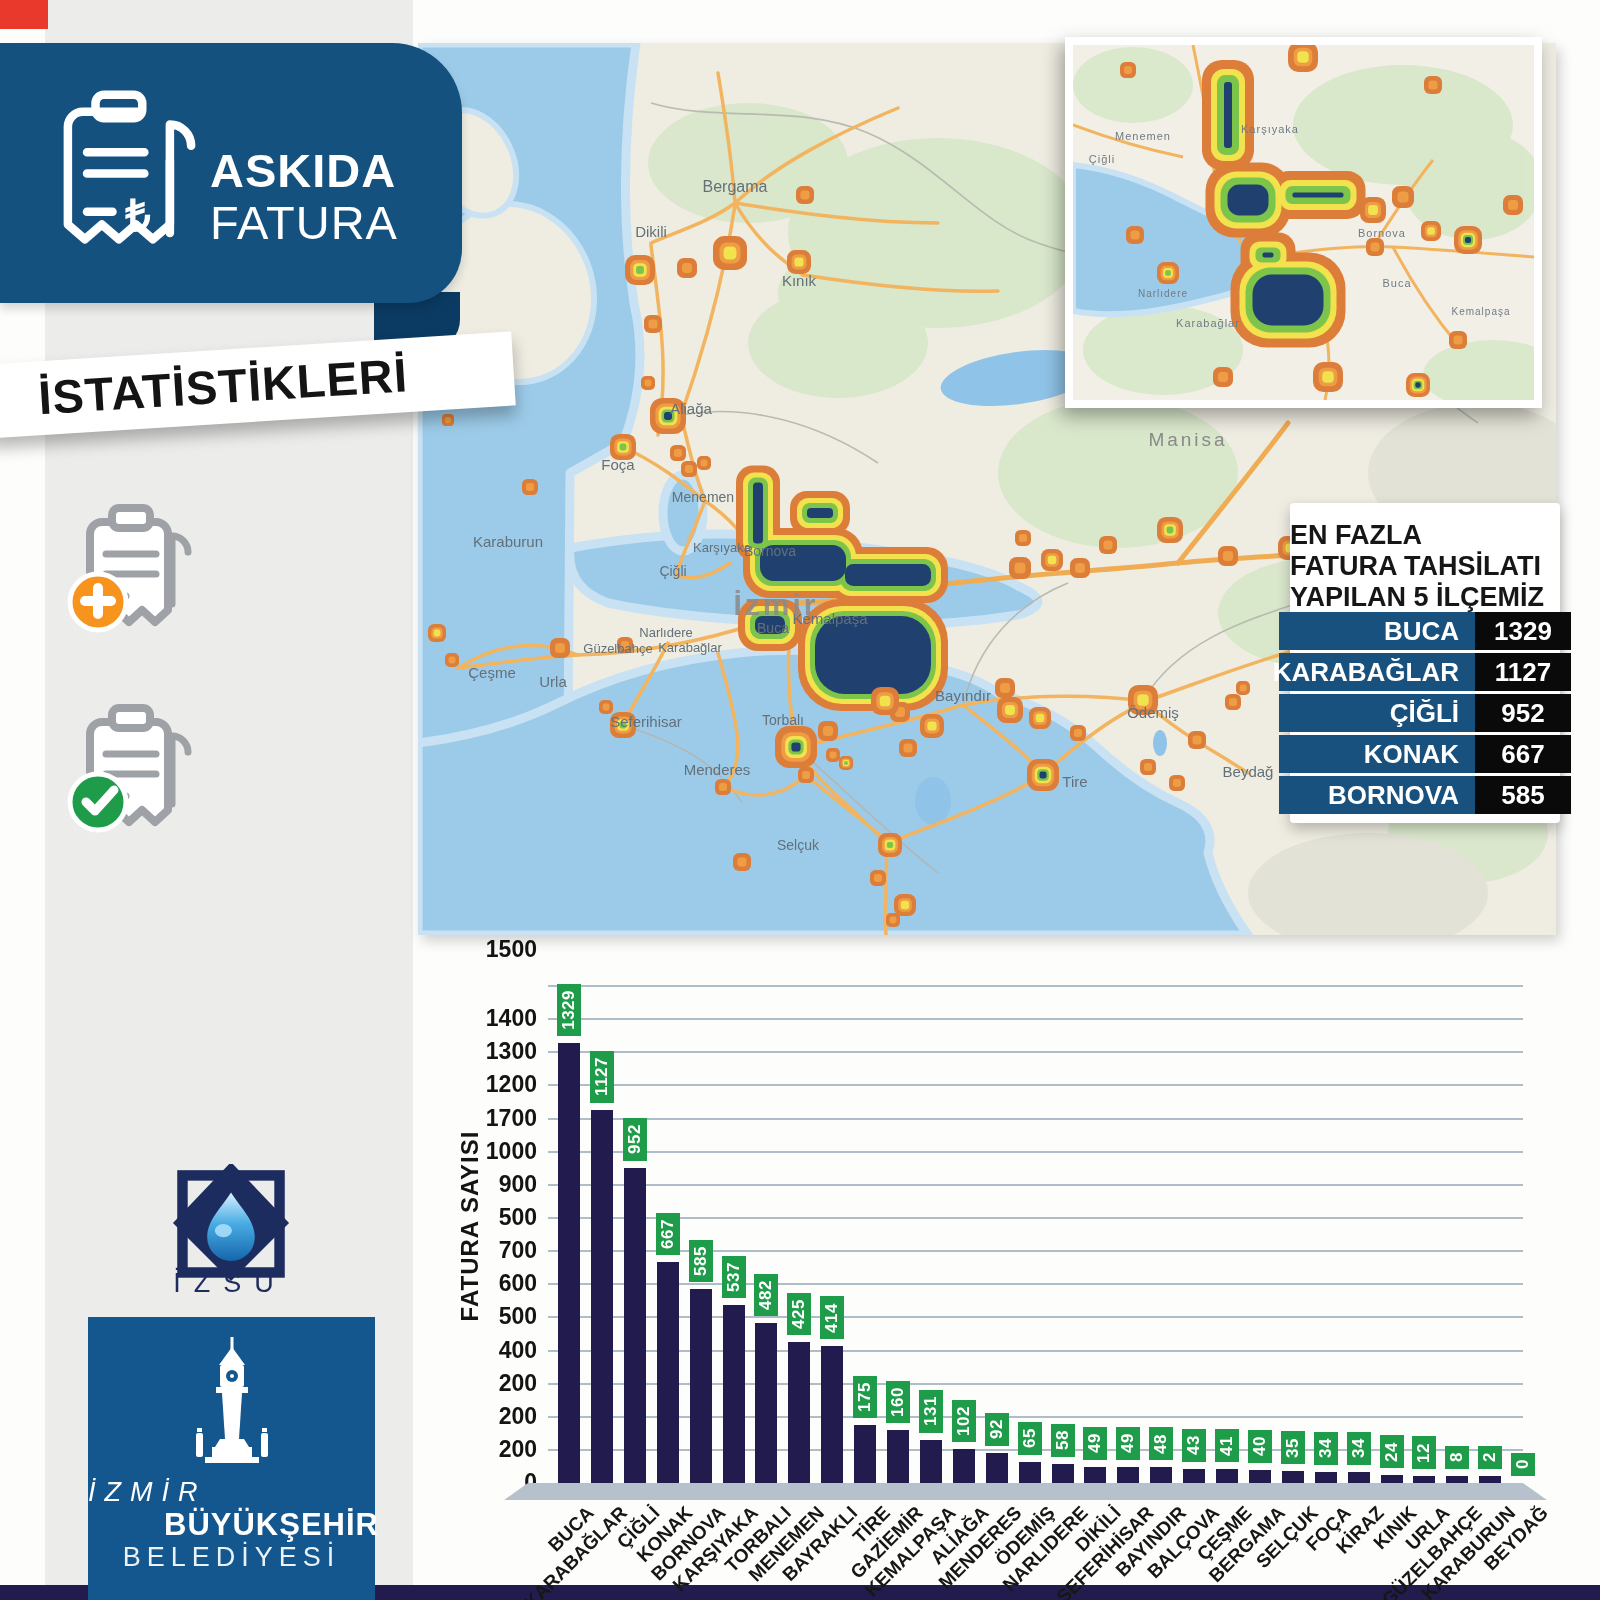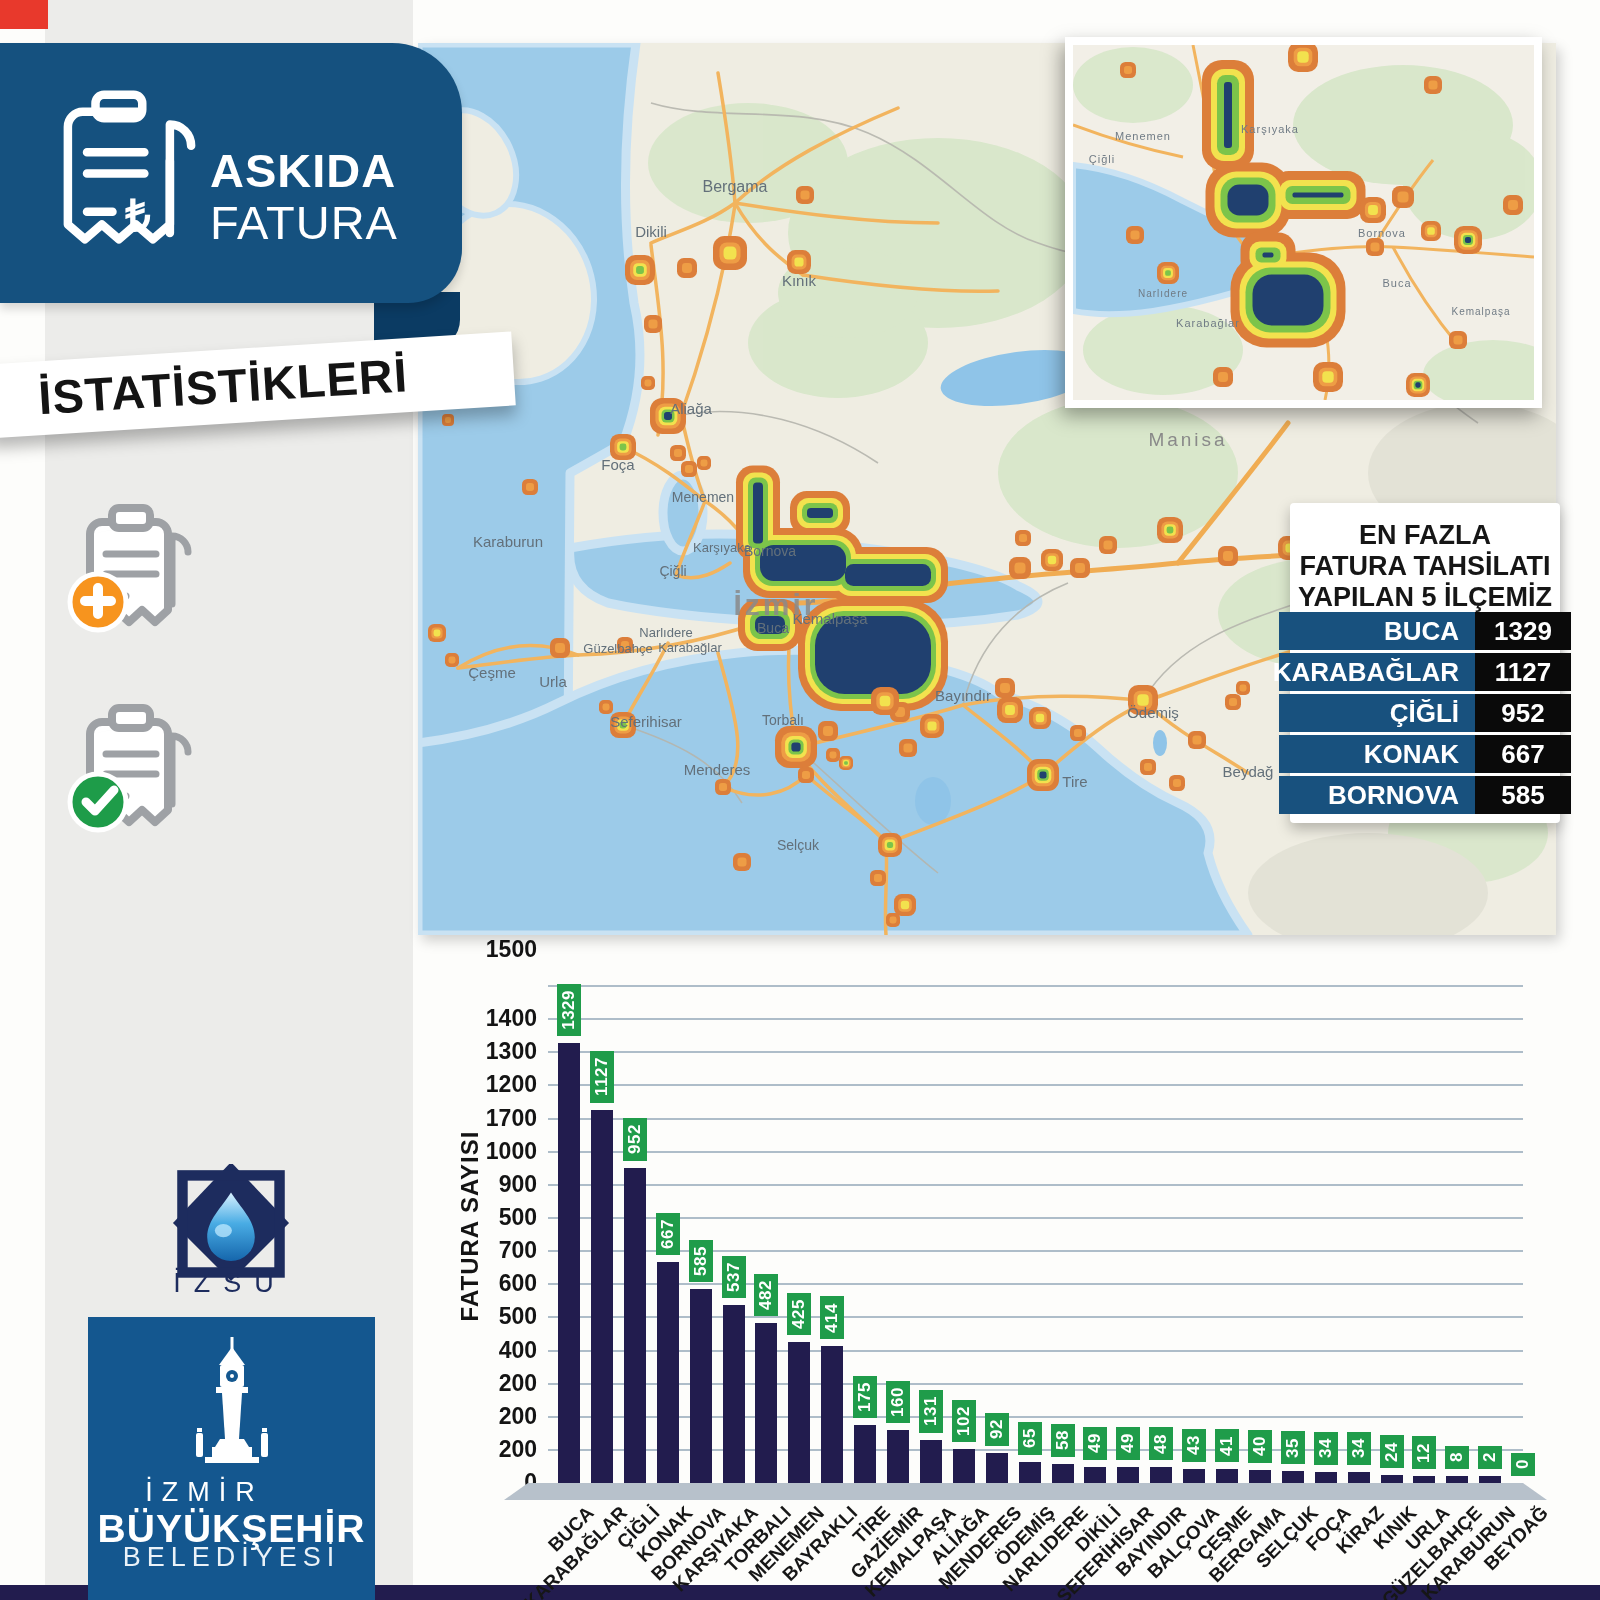--- a/index.html
+++ b/index.html
@@ -21,33 +21,33 @@
           transform:rotate(-3.6deg);box-shadow:0 10px 16px rgba(0,0,0,.28);}
   #banner span{display:block;padding-left:52px;line-height:74px;font-size:47px;font-weight:bold;
           color:#141414;letter-spacing:1px;}
   
   .stat-label{font-size:30px;font-weight:bold;color:#141414;line-height:34px;left:205px;}
   .stat-badge{color:#fff;font-size:35px;font-weight:bold;line-height:42px;padding:0 10px;left:202px;}
   
   #izsu-text{left:130px;top:1268px;width:200px;text-align:center;color:#1D2C5E;font-weight:normal;
              font-size:27px;letter-spacing:13px;}
   #ibb{left:88px;top:1317px;width:287px;height:283px;background:#14578F;z-index:3;}
-  .ibb-l1{top:160px;width:233px;text-align:center;color:#fff;font-size:27px;letter-spacing:9px;}
-  .ibb-l2{top:190px;width:287px;text-align:center;color:#fff;font-size:39px;font-weight:bold;letter-spacing:1px;}
+  .ibb-l1{top:160px;width:233px;text-align:left;color:#fff;font-size:27px;letter-spacing:9px;font-style:italic;}
+  .ibb-l2{top:190px;width:287px;text-align:center;color:#fff;font-size:31px;font-weight:bold;letter-spacing:1px;margin-left:40px;}
   .ibb-l3{top:225px;width:287px;text-align:center;color:#EAF2F8;font-size:27px;letter-spacing:6px;}
   #footer{left:0;top:1585px;width:1600px;height:15px;background:#221C4E;z-index:2;}
   
   #mainmap{left:418px;top:43px;width:1138px;height:892px;box-shadow:4px 6px 12px rgba(0,0,0,.18);z-index:1;}
   #insetmap{left:1065px;top:37px;width:477px;height:371px;background:#fff;padding:0;z-index:4;
             box-shadow:-4px 8px 18px rgba(0,0,0,.35);}
   #insetmap svg{margin:8px;}
   
   #top5card{left:1290px;top:503px;width:270px;height:320px;background:#fff;border-radius:4px;z-index:8;
             box-shadow:0 6px 14px rgba(0,0,0,.25);}
-  .top5-title{width:270px;text-align:center;font-size:27px;font-weight:bold;color:#161616;line-height:31px;}
+  .top5-title{width:270px;font-size:27px;font-weight:bold;color:#161616;line-height:31px;}
   .t5row{left:1279px;width:292px;height:38px;background:#18517E;z-index:9;}
   .t5name{position:absolute;right:112px;top:0;line-height:38px;color:#fff;font-weight:bold;font-size:26px;}
   .t5box{position:absolute;right:0;top:0;width:96px;height:38px;background:#0A0A0A;color:#fff;
          font-weight:bold;font-size:26px;text-align:center;line-height:38px;}
   
   .gridline{height:2px;background:#AEBDC9;left:548px;width:975px;z-index:1;}
   .ytick{width:95px;left:442px;text-align:right;font-size:23px;font-weight:bold;color:#141414;}
   #ylabel{left:320px;top:1212px;width:300px;text-align:center;transform:rotate(-90deg);
           font-size:24px;font-weight:bold;color:#141414;letter-spacing:1px;}
   .bar{background:#221C4E;width:22px;z-index:3;}

